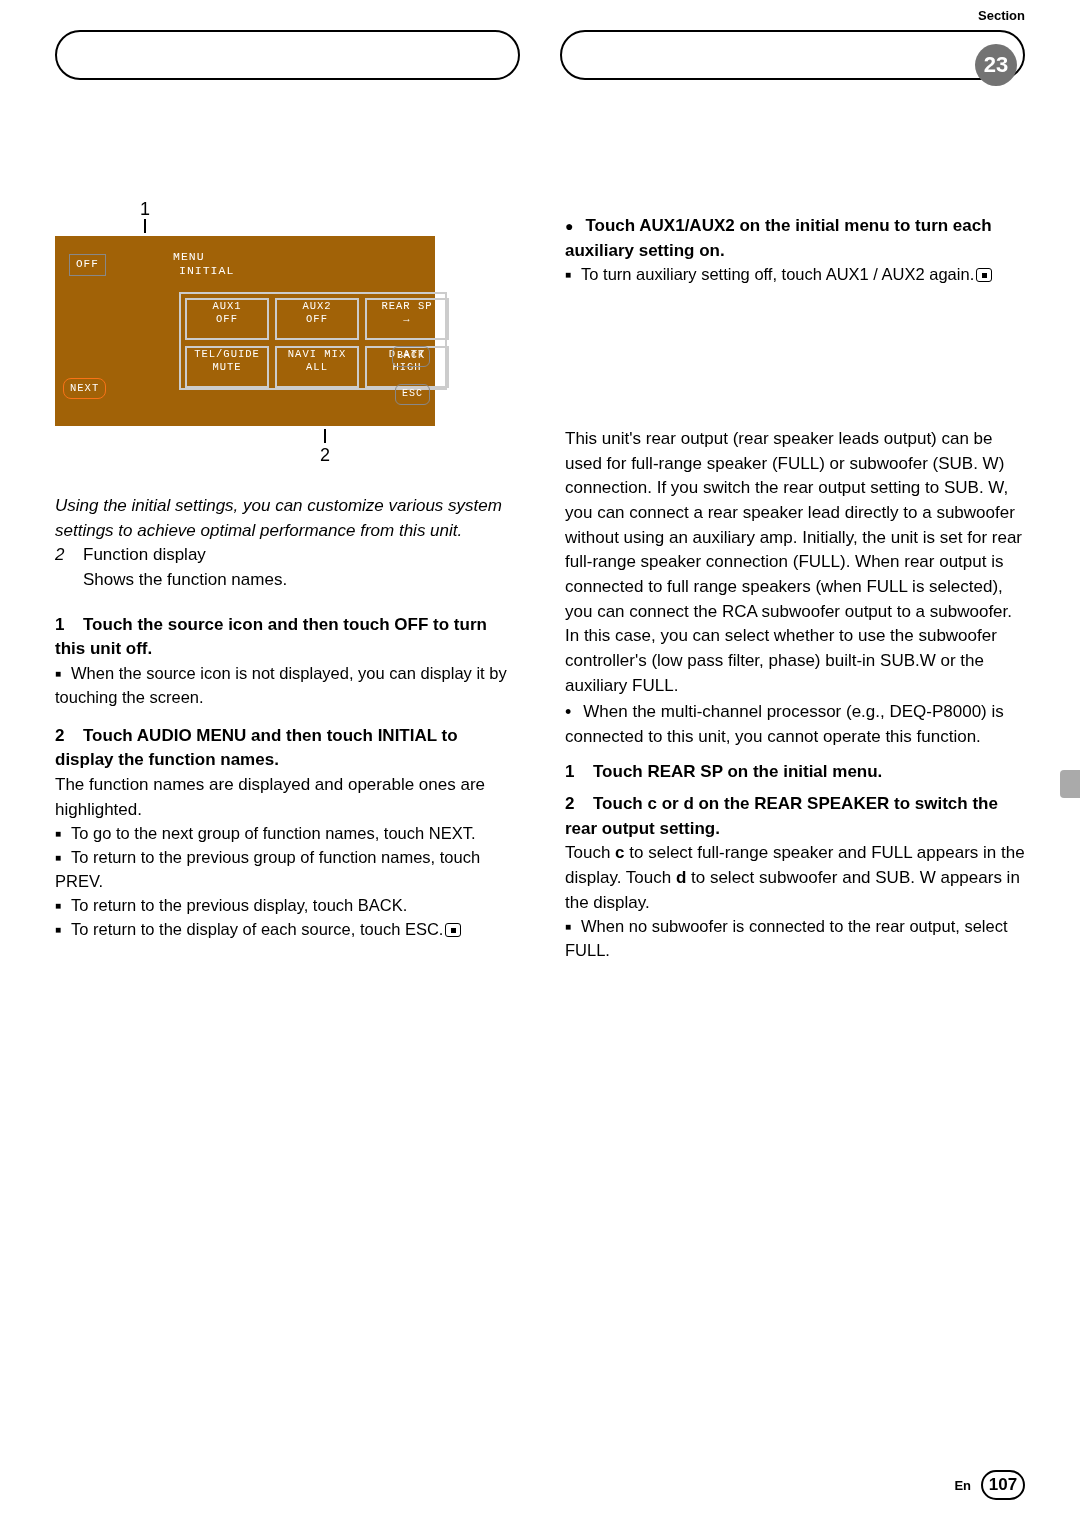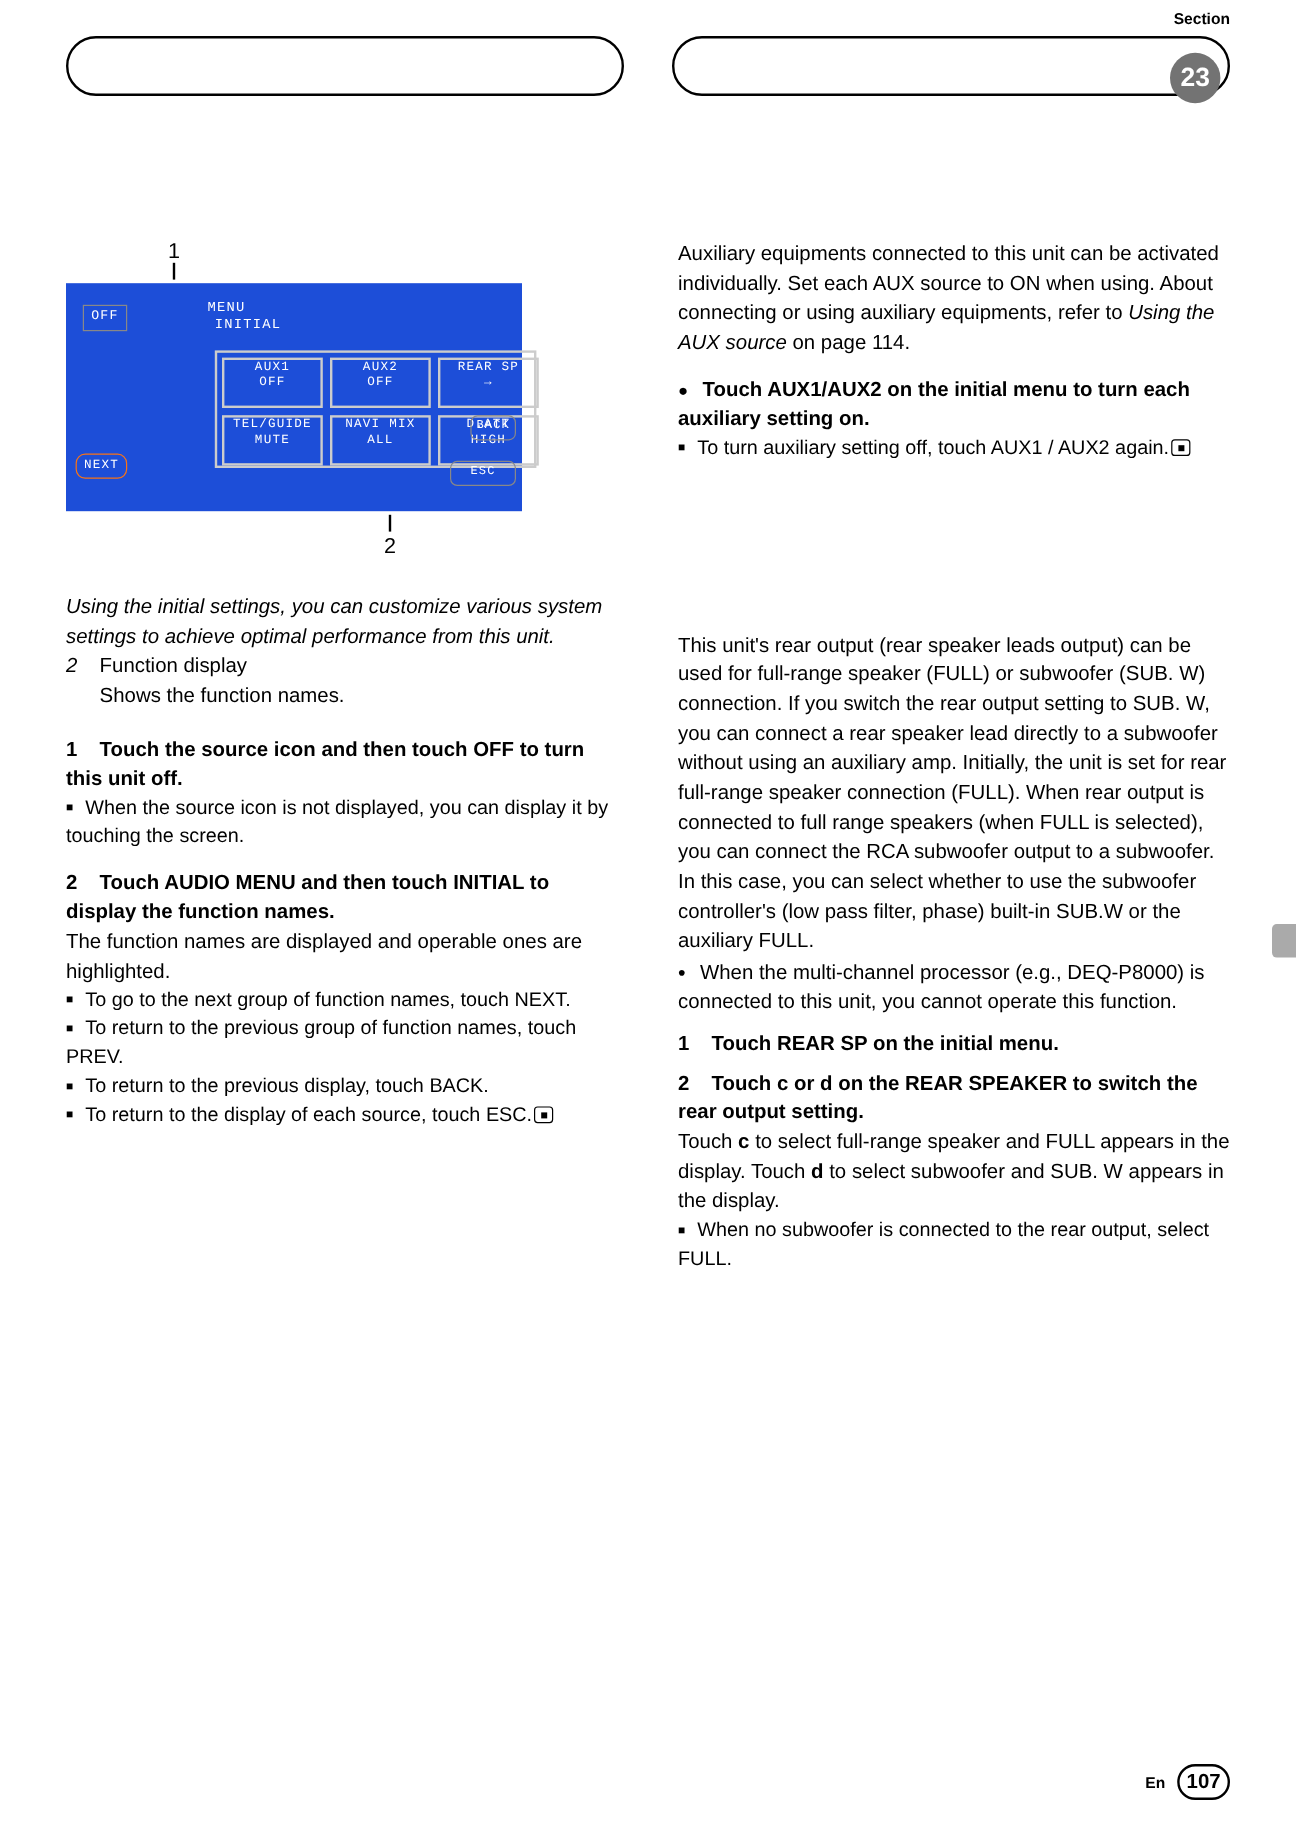--- a/index.html
+++ b/index.html
@@ -9,29 +9,29 @@
   .header-pill { flex:1; height:50px; border:2px solid #000; border-radius:25px; }
   .section-label { position:absolute; right:0; top:-22px; font-size:13px; font-weight:bold; }
   .section-badge { position:absolute; right:8px; top:14px; width:42px; height:42px; border-radius:50%; background:#737373; color:#fff; display:flex; align-items:center; justify-content:center; font-size:22px; font-weight:bold; }
   .cols { display:flex; gap:50px; margin-top:110px; }
   .col { flex:1; font-size:17px; line-height:1.45; }
   .col p { margin:0; }
   .screenshot-wrap { margin-bottom:30px; }
   .pointer { text-align:center; font-size:18px; line-height:1; }
   .pointer .num { display:block; }
   .pointer .bar { display:inline-block; width:2px; height:14px; background:#000; }
-  .screenshot { width:380px; height:190px; background:#1d4ed8; position:relative; color:#fff; font-family:"Courier New",monospace; font-size:12px; letter-spacing:1px; }
+  .screenshot { width:380px; height:190px; background:#a16207; position:relative; color:#fff; font-family:"Courier New",monospace; font-size:12px; letter-spacing:1px; }
   .ss-off { position:absolute; left:14px; top:18px; border:1px solid #888; padding:2px 6px; font-size:11px; }
   .ss-menu { position:absolute; left:118px; top:14px; font-size:11.5px; line-height:1.2; }
   .ss-grid { position:absolute; left:130px; top:62px; display:grid; grid-template-columns:84px 84px 84px; grid-template-rows:42px 42px; gap:6px; }
   .ss-cell { border:2px solid #ccc; display:flex; flex-direction:column; align-items:center; justify-content:flex-start; font-size:10.5px; line-height:1.2; text-align:center; }
   .ss-grid-outer { position:absolute; left:124px; top:56px; width:268px; height:98px; border:2px solid #ccc; }
   .ss-next { position:absolute; left:8px; top:142px; border:1px solid #f97316; border-radius:8px; padding:2px 6px; font-size:10.5px; }
   .ss-back { position:absolute; right:5px; top:110px; border:1px solid #888; border-radius:6px; padding:2px 4px; font-size:10px; }
-  .ss-esc { position:absolute; right:5px; top:148px; border:1px solid #888; border-radius:6px; padding:2px 16px; font-size:10px; }
+  .ss-esc { position:absolute; right:5px; top:148px; border:1px solid #888; border-radius:6px; padding:2px 6px; font-size:10px; }
   .intro { margin-bottom:22px;font-style:italic; }
   .item { margin-bottom:20px; }
   .item-num { font-style:italic; display:inline-block; width:28px; }
   .item-desc { display:block; margin-left:28px; }
   .step { margin-bottom:8px; }
   .step-num { font-weight:bold; display:inline-block; width:28px; }
   .step-title { font-weight:bold; }
   .note { margin-bottom:8px; font-size:16.5px; }
   .note::before { content:"■"; font-size:10px; margin-right:10px; position:relative; top:-2px; }
   .stopmark { display:inline-block; border:1.5px solid #000; border-radius:3px; width:16px; height:14px; position:relative; top:2px; margin-left:2px; }
@@ -122,23 +122,20 @@
 
       <p class="step"><span class="step-num">2</span><span class="step-title">Touch AUDIO MENU and then touch INITIAL to display the function names.</span></p>
       <p class="mb">The function names are displayed and operable ones are highlighted.</p>
       <p class="note">To go to the next group of function names, touch NEXT.</p>
       <p class="note">To return to the previous group of function names, touch PREV.</p>
       <p class="note">To return to the previous display, touch BACK.</p>
       <p class="note"><span>To return to the display of each source, touch ESC.</span><span class="stopmark"></span></p>
     </div>
 
     <div class="col">
-      <p class="mb">
-        <span>Auxiliary equipments connected to this unit can be activated individually. Set each AUX source to ON when using. About connecting or using auxiliary equipments, refer to </span><span class="ital">Using the AUX source</span><span> on page 114.</span>
-      </p>
       <div style="height:14px;"></div>
       <p class="bigdot"><span class="step-title">Touch AUX1/AUX2 on the initial menu to turn each auxiliary setting on.</span></p>
       <p class="note"><span>To turn auxiliary setting off, touch AUX1 / AUX2 again.</span><span class="stopmark"></span></p>
 
       <div class="rspacer1"></div>
 
       <p class="mb">This unit's rear output (rear speaker leads output) can be used for full-range speaker (FULL) or subwoofer (SUB. W) connection. If you switch the rear output setting to SUB. W, you can connect a rear speaker lead directly to a subwoofer without using an auxiliary amp. Initially, the unit is set for rear full-range speaker connection (FULL). When rear output is connected to full range speakers (when FULL is selected), you can connect the RCA subwoofer output to a subwoofer. In this case, you can select whether to use the subwoofer controller's (low pass filter, phase) built-in SUB.W or the auxiliary FULL.</p>
       <p class="smdot indent mb">When the multi-channel processor (e.g., DEQ-P8000) is connected to this unit, you cannot operate this function.</p>
 
       <div style="height:10px;"></div>

